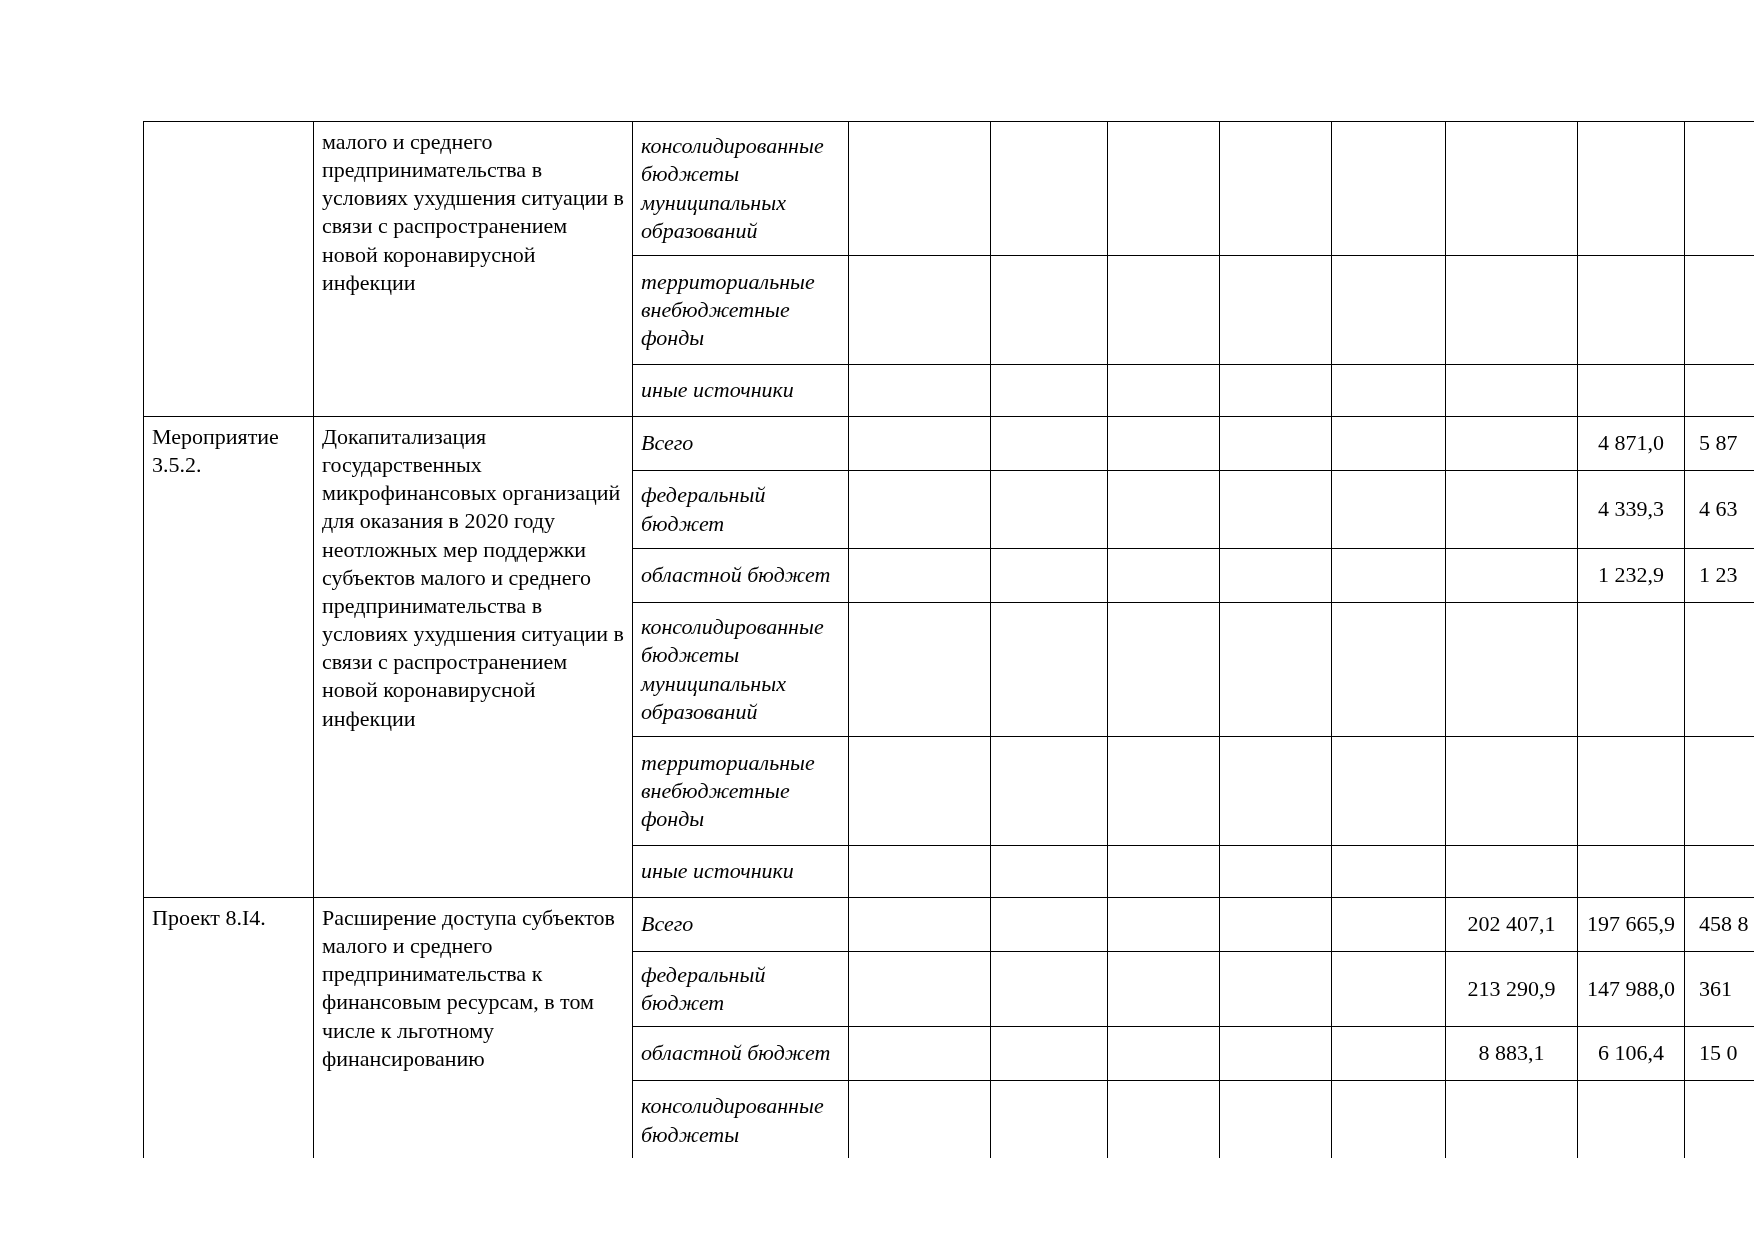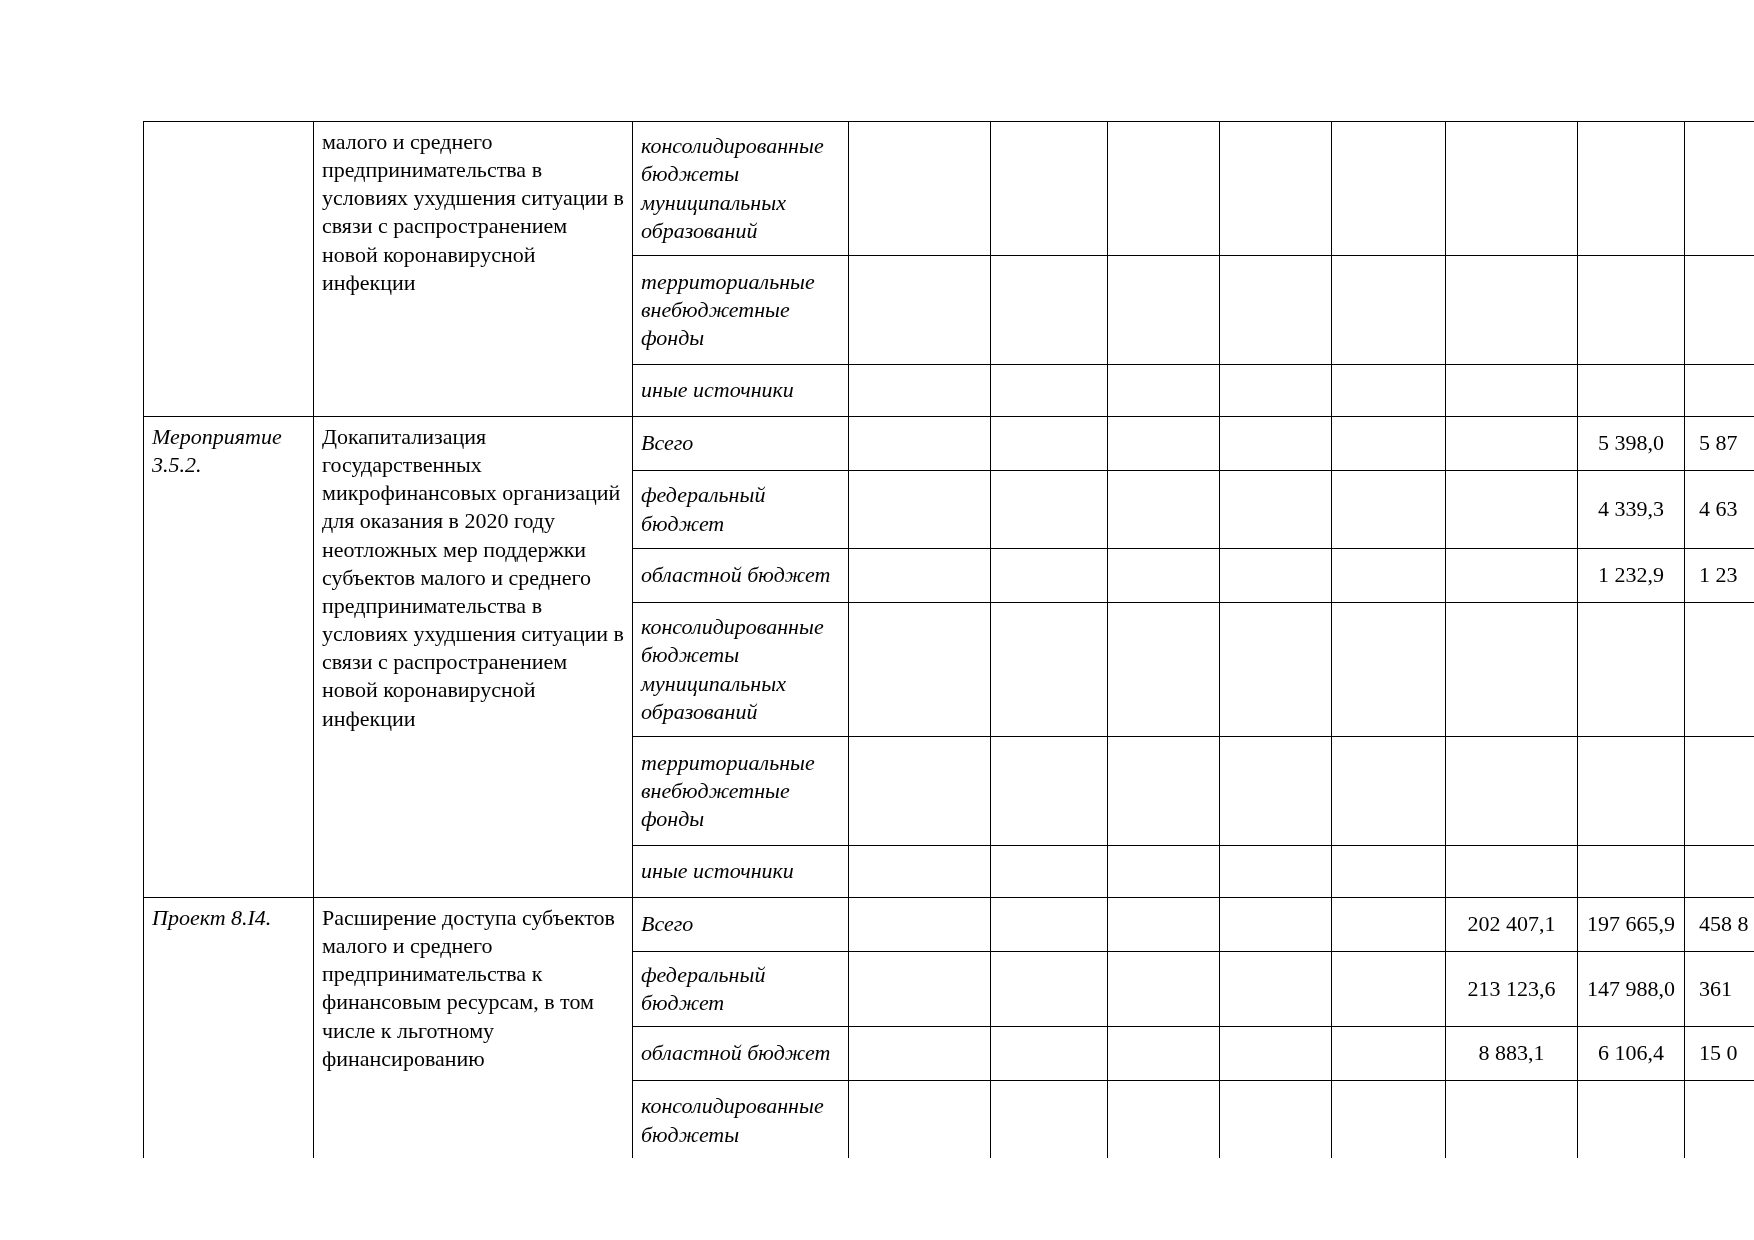--- a/index.html
+++ b/index.html
@@ -30,21 +30,20 @@
 
   td {
     border: 1.5px solid #000000;
     line-height: 1.28;
     overflow: hidden;
   }
 
   td.num {
     vertical-align: top;
     padding: 6px 8px 4px 8px;
-    font-style: italic;
   }
   td.desc {
     vertical-align: top;
     padding: 6px 8px 4px 8px;
     margin-top: 20px;
   }
   td.src {
     vertical-align: middle;
     padding: 4px 8px;
     white-space: pre-line;
@@ -125,21 +124,21 @@
       <tr style="height:54px">
         <td class="num" rowspan="6">Мероприятие 3.5.2.</td>
         <td class="desc" rowspan="6">Докапитализация государственных микрофинансовых организаций для оказания в 2020 году неотложных мер поддержки субъектов малого и среднего предпринимательства в условиях ухудшения ситуации в связи с распространением новой коронавирусной инфекции</td>
         <td class="src">Всего</td>
         <td class="val"></td>
         <td class="val"></td>
         <td class="val"></td>
         <td class="val"></td>
         <td class="val"></td>
         <td class="val"></td>
-        <td class="val">5 398,0</td>
+        <td class="val">4 871,0</td>
         <td class="val clip">5 87</td>
       </tr>
       <tr style="height:78px">
         <td class="src">федеральный
 бюджет</td>
         <td class="val"></td>
         <td class="val"></td>
         <td class="val"></td>
         <td class="val"></td>
         <td class="val"></td>
@@ -211,21 +210,21 @@
         <td class="val clip">458 8</td>
       </tr>
       <tr style="height:75px">
         <td class="src">федеральный
 бюджет</td>
         <td class="val"></td>
         <td class="val"></td>
         <td class="val"></td>
         <td class="val"></td>
         <td class="val"></td>
-        <td class="val">213 123,6</td>
+        <td class="val">213 290,9</td>
         <td class="val">147 988,0</td>
         <td class="val clip">361</td>
       </tr>
       <tr style="height:54px">
         <td class="src">областной бюджет</td>
         <td class="val"></td>
         <td class="val"></td>
         <td class="val"></td>
         <td class="val"></td>
         <td class="val"></td>

